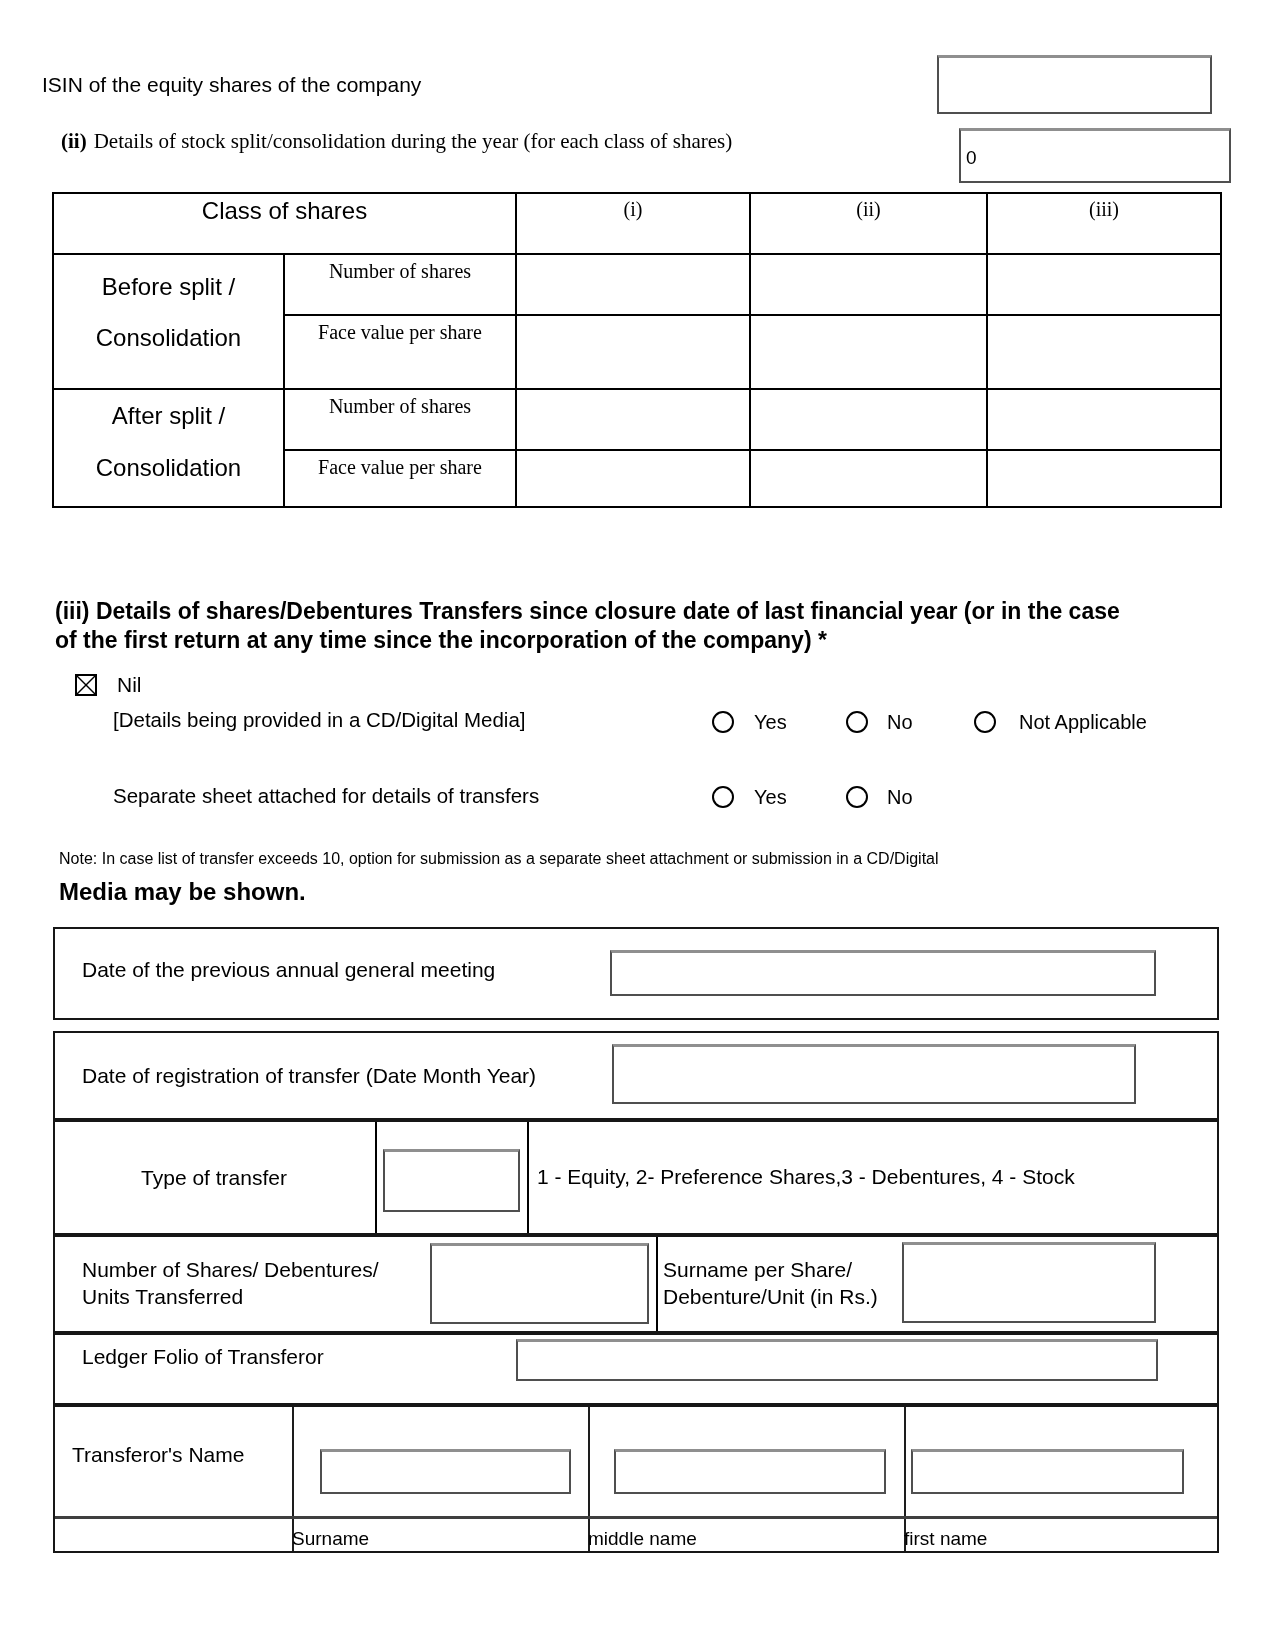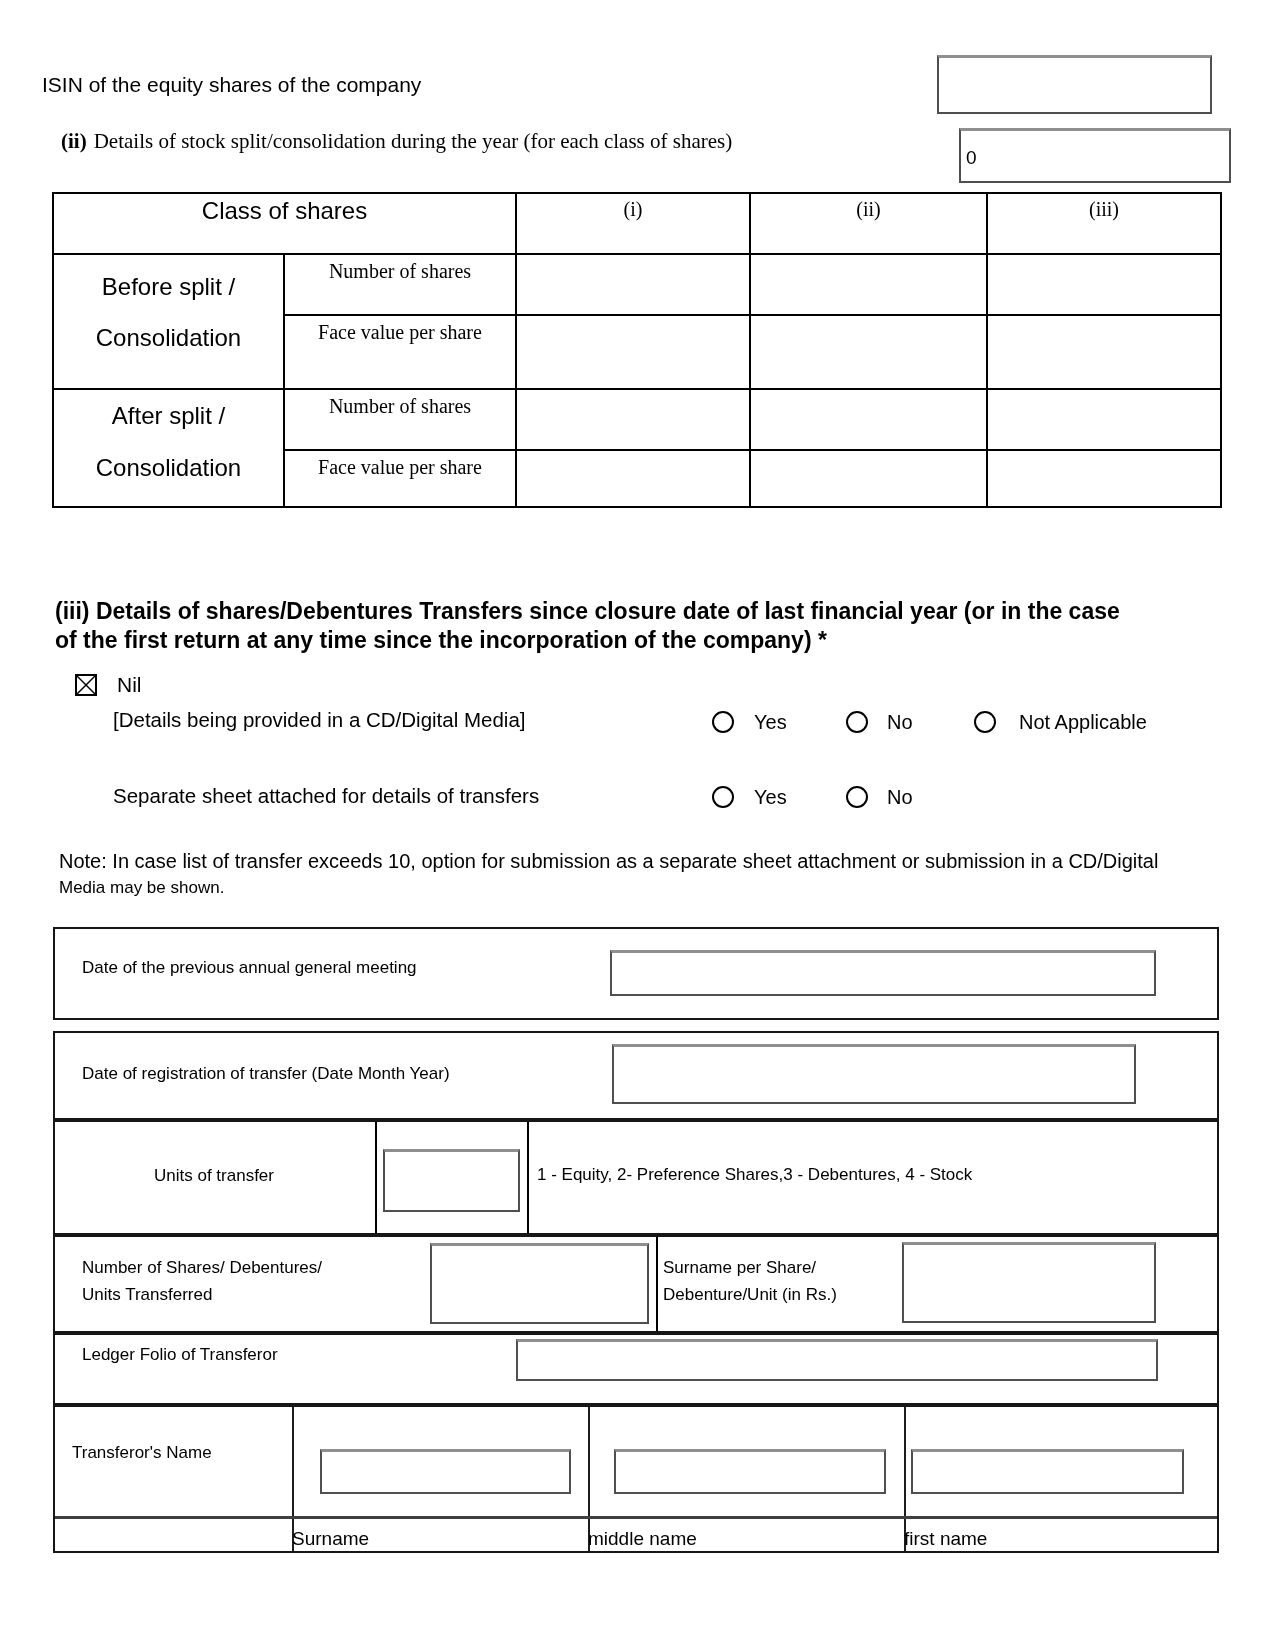--- a/index.html
+++ b/index.html
@@ -35,21 +35,21 @@
   .sub { grid-column:2; text-align:center; font-family:"Liberation Serif", serif; font-size:20px; padding-top:5px; }
 
   .heading3 { font-weight:bold; font-size:23px; line-height:29px; }
 
   .radio {
     position:absolute; width:22px; height:22px; border:2px solid #000;
     border-radius:50%; background:#fff;
   }
   .optlabel { font-size:20px; }
 
-  .boxlabel { font-size:17px; }
+  .boxlabel { font-size:21px; }
 
   .vdiv { position:absolute; top:0; bottom:0; width:2px; background:#000; }
 
   
   .namegrid {
     position:absolute; left:53px; top:1405px; width:1166px; height:148px;
     border:2px solid #161616; background:#fff;
   }
   .name-vdiv { position:absolute; top:0; bottom:0; width:2px; background:#1d1d1d; }
   .name-hdiv { position:absolute; left:0; right:0; top:109px; height:3px; background:#3f3f3f; }
@@ -124,36 +124,36 @@
   <div class="abs optlabel" style="left:887px; top:711px;">No</div>
   <div class="radio" style="left:974px; top:711px;"></div>
   <div class="abs optlabel" style="left:1019px; top:711px;">Not Applicable</div>
 
   <div class="abs" style="left:113px; top:784px; font-size:20.5px;">Separate sheet attached for details of transfers</div>
   <div class="radio" style="left:712px; top:786px;"></div>
   <div class="abs optlabel" style="left:754px; top:786px;">Yes</div>
   <div class="radio" style="left:846px; top:786px;"></div>
   <div class="abs optlabel" style="left:887px; top:786px;">No</div>
 
-  <div class="abs" style="left:59px; top:850px; font-size:20px;">Note: In case list of transfer exceeds 10, option for submission as a separate sheet attachment or submission in a CD/Digital</div>
-  <div class="abs" style="left:59px; top:878px; font-size:17px;">Media may be shown.</div>
+  <div class="abs" style="left:59px; top:850px; font-size:16px;">Note: In case list of transfer exceeds 10, option for submission as a separate sheet attachment or submission in a CD/Digital</div>
+  <div class="abs" style="left:59px; top:878px; font-size:24px;font-weight:bold;">Media may be shown.</div>
 
   <div class="formbox" style="top:927px; height:93px;"></div>
   <div class="abs boxlabel" style="left:82px; top:958px;">Date of the previous annual general meeting</div>
   <div class="inputbox" style="left:610px; top:950px; width:546px; height:46px;"></div>
 
   <div class="formbox" style="top:1031px; height:89px;"></div>
   <div class="abs boxlabel" style="left:82px; top:1064px;">Date of registration of transfer (Date Month Year)</div>
   <div class="inputbox" style="left:612px; top:1044px; width:524px; height:60px;"></div>
 
   <div class="formbox" style="top:1120px; height:115px;">
     <div class="vdiv" style="left:320px;"></div>
     <div class="vdiv" style="left:472px;"></div>
   </div>
-  <div class="abs boxlabel" style="left:53px; top:1166px; width:322px; text-align:center;">Units of transfer</div>
+  <div class="abs boxlabel" style="left:53px; top:1166px; width:322px; text-align:center;">Type of transfer</div>
   <div class="inputbox" style="left:383px; top:1149px; width:137px; height:63px;"></div>
   <div class="abs boxlabel" style="left:537px; top:1165px;">1  - Equity, 2- Preference Shares,3  - Debentures, 4 - Stock</div>
 
   <div class="formbox" style="top:1235px; height:98px;">
     <div class="vdiv" style="left:601px;"></div>
   </div>
   <div class="abs boxlabel" style="left:82px; top:1258px;">Number of Shares/ Debentures/</div>
   <div class="abs boxlabel" style="left:82px; top:1285px;">Units Transferred</div>
   <div class="inputbox" style="left:430px; top:1243px; width:219px; height:81px;"></div>
   <div class="abs boxlabel" style="left:663px; top:1258px;">Surname per Share/</div>

